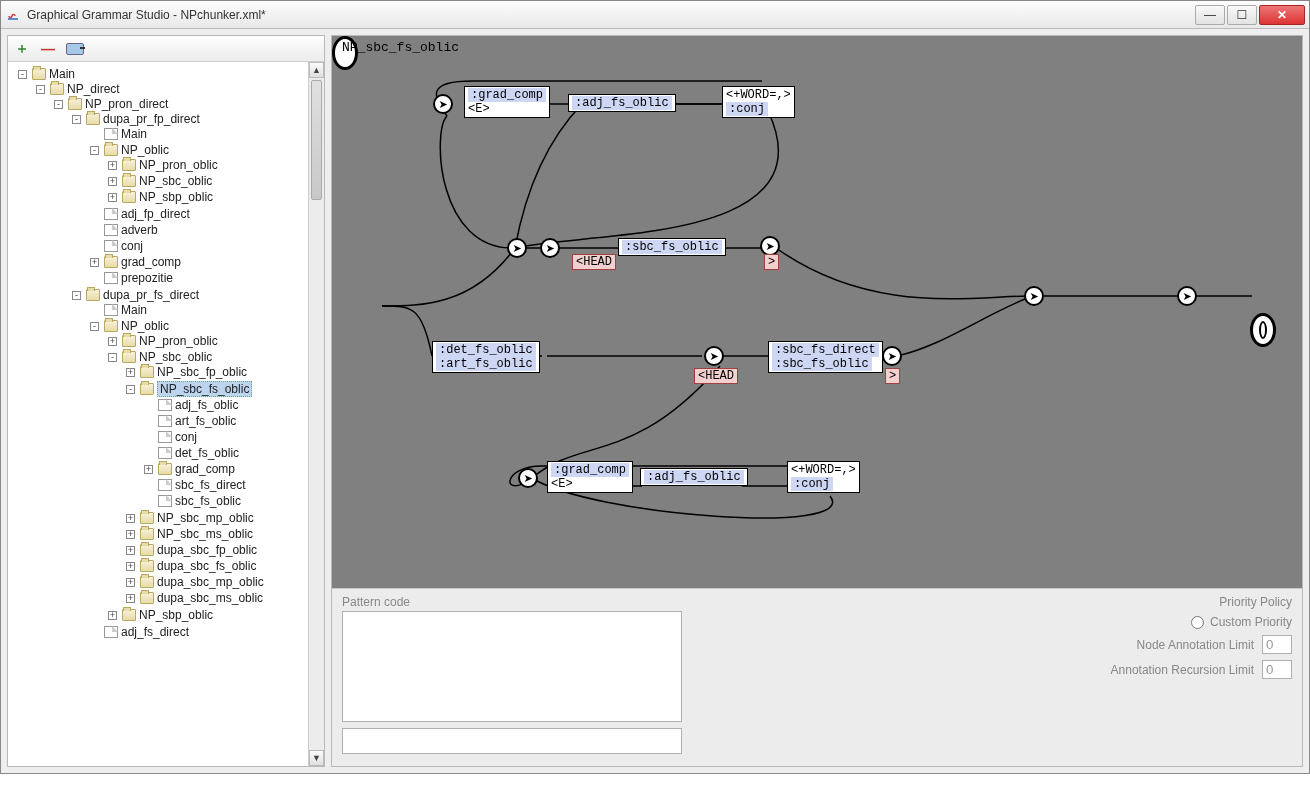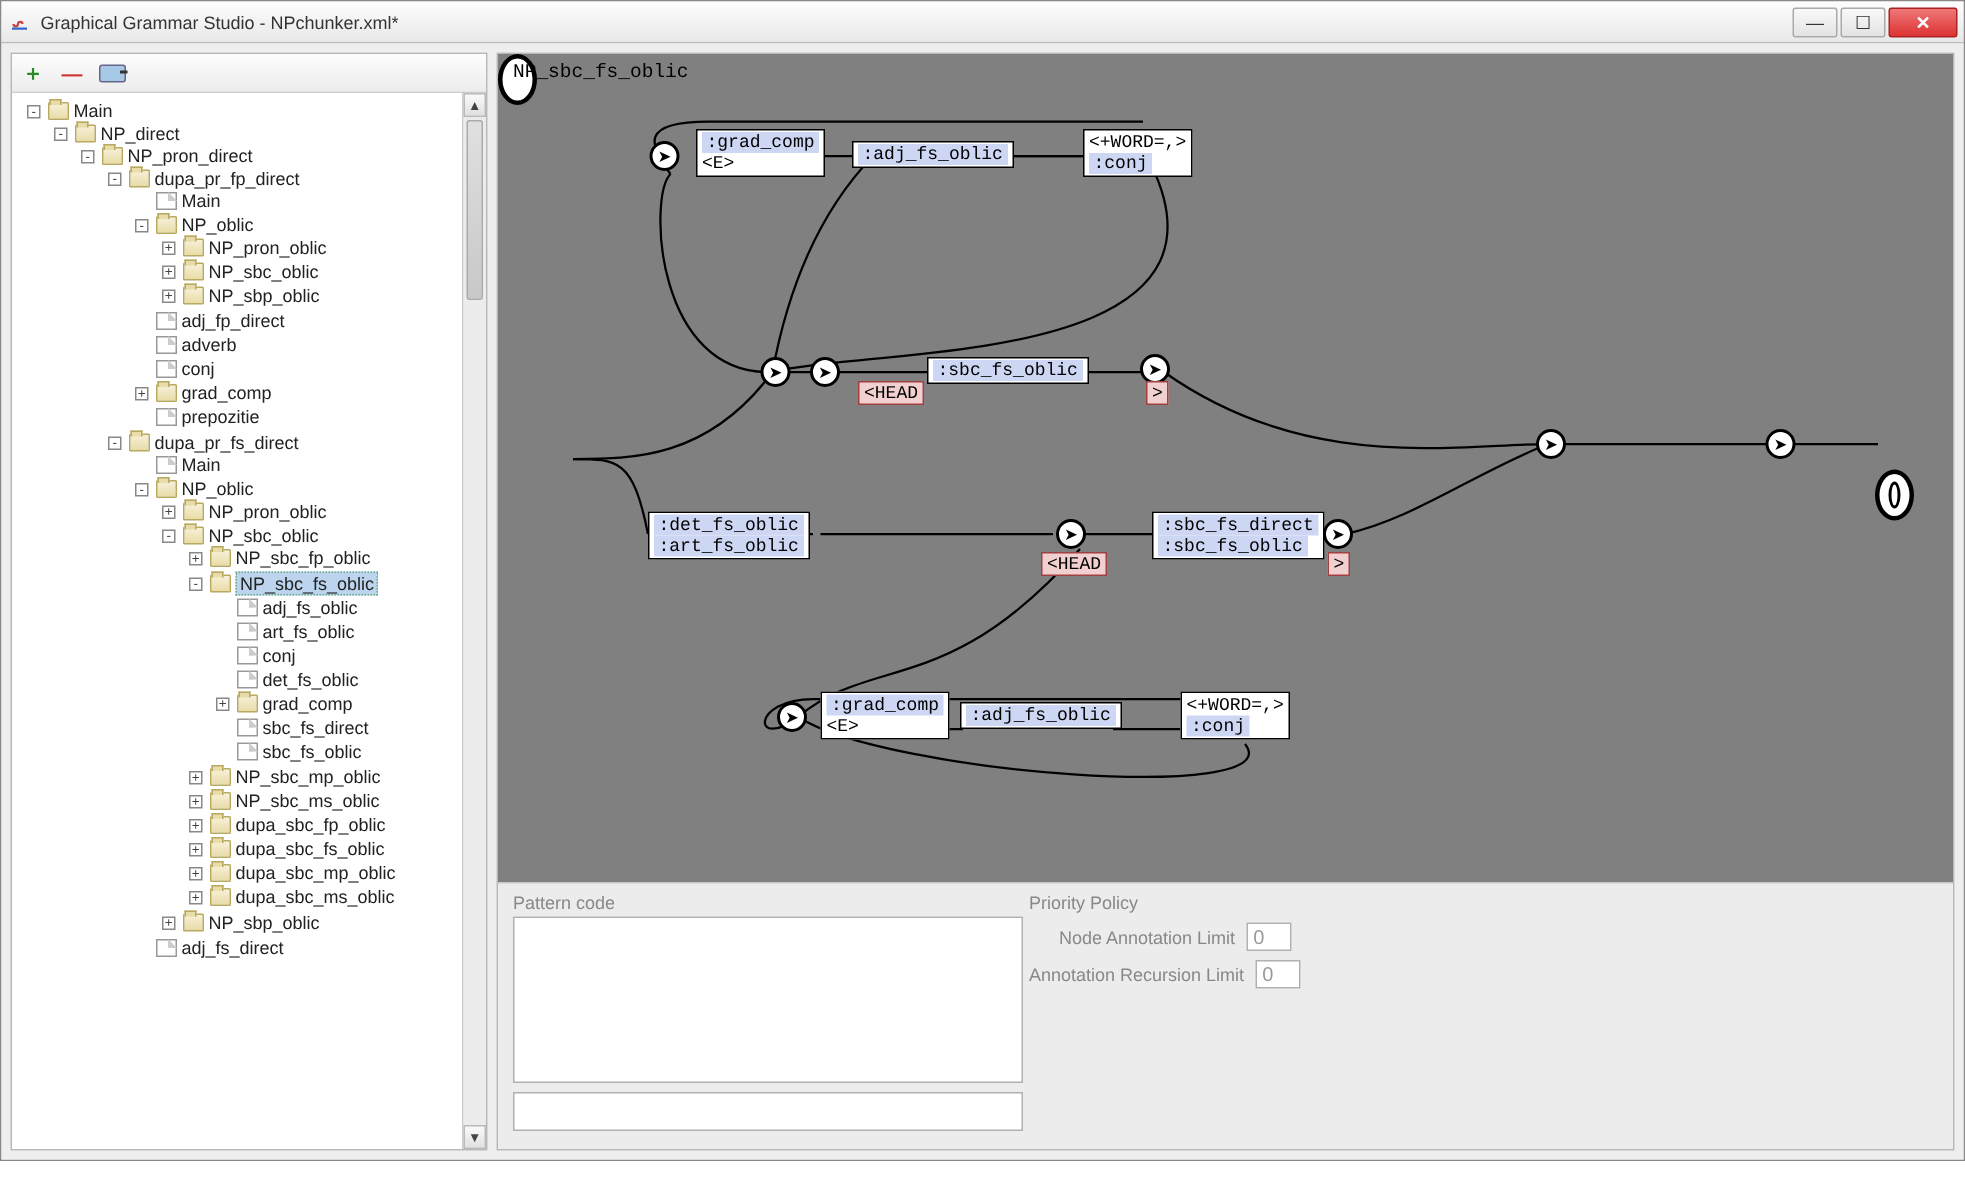--- a/index.html
+++ b/index.html
@@ -201,31 +201,31 @@
 .arrow-in-circle {
   font-size:11px; color:#000;
 }
 
 .bottom-pane {
   height: 178px;
   border-top:1px solid #c8c8c8;
   background:#ececec;
   display:flex;
   padding: 6px 10px;
-  gap:4px;
+  gap:19px;
   font-size:12px; color:#777;
 }
 .bp-left { flex:0 0 340px; display:flex; flex-direction:column; }
 .bp-left .lbl { margin-bottom:2px; color:#888; }
 .bp-left textarea {
   flex:1; border:1px solid #b0b0b0; background:#fff; resize:none;
   margin-bottom:6px;
   font-size:12px;
 }
-.bp-right { flex:1; display:flex; flex-direction:column; gap:6px; color:#888;}
+.bp-right { flex:1; display:flex; flex-direction:column; gap:6px; color:#888;align-items:flex-end;}
 .radio-row { display:flex; align-items:center; gap:6px; }
 .radio-row input { margin:0; }
 .num-row { display:flex; align-items:center; gap:8px; padding-left:20px;}
 .num-row input { width:30px; border:1px solid #b0b0b0; color:#999; text-align:left; padding:1px 3px; }
 </style>
 </head>
 <body>
 
 <div class="window">
 
@@ -646,20 +646,24 @@
       </div>
 
       <div class="bottom-pane">
         <div class="bp-left">
           <span class="lbl">Pattern code</span>
           <textarea style=""></textarea>
           <textarea style="height: 26px; flex: 0 0 auto;"></textarea>
         </div>
         <div class="bp-right">
           <span style="font-weight:normal;">Priority Policy</span>
+          <div class="radio-row">
+            <input type="radio" style="">
+            <span>Custom Priority</span>
+          </div>
           <div class="num-row">
             <span>Node Annotation Limit</span>
             <input type="text" value="0" style="">
           </div>
           <div class="num-row" style="padding-left:0;">
             <span>Annotation Recursion Limit</span>
             <input type="text" value="0" style="">
           </div>
         </div>
       </div>

